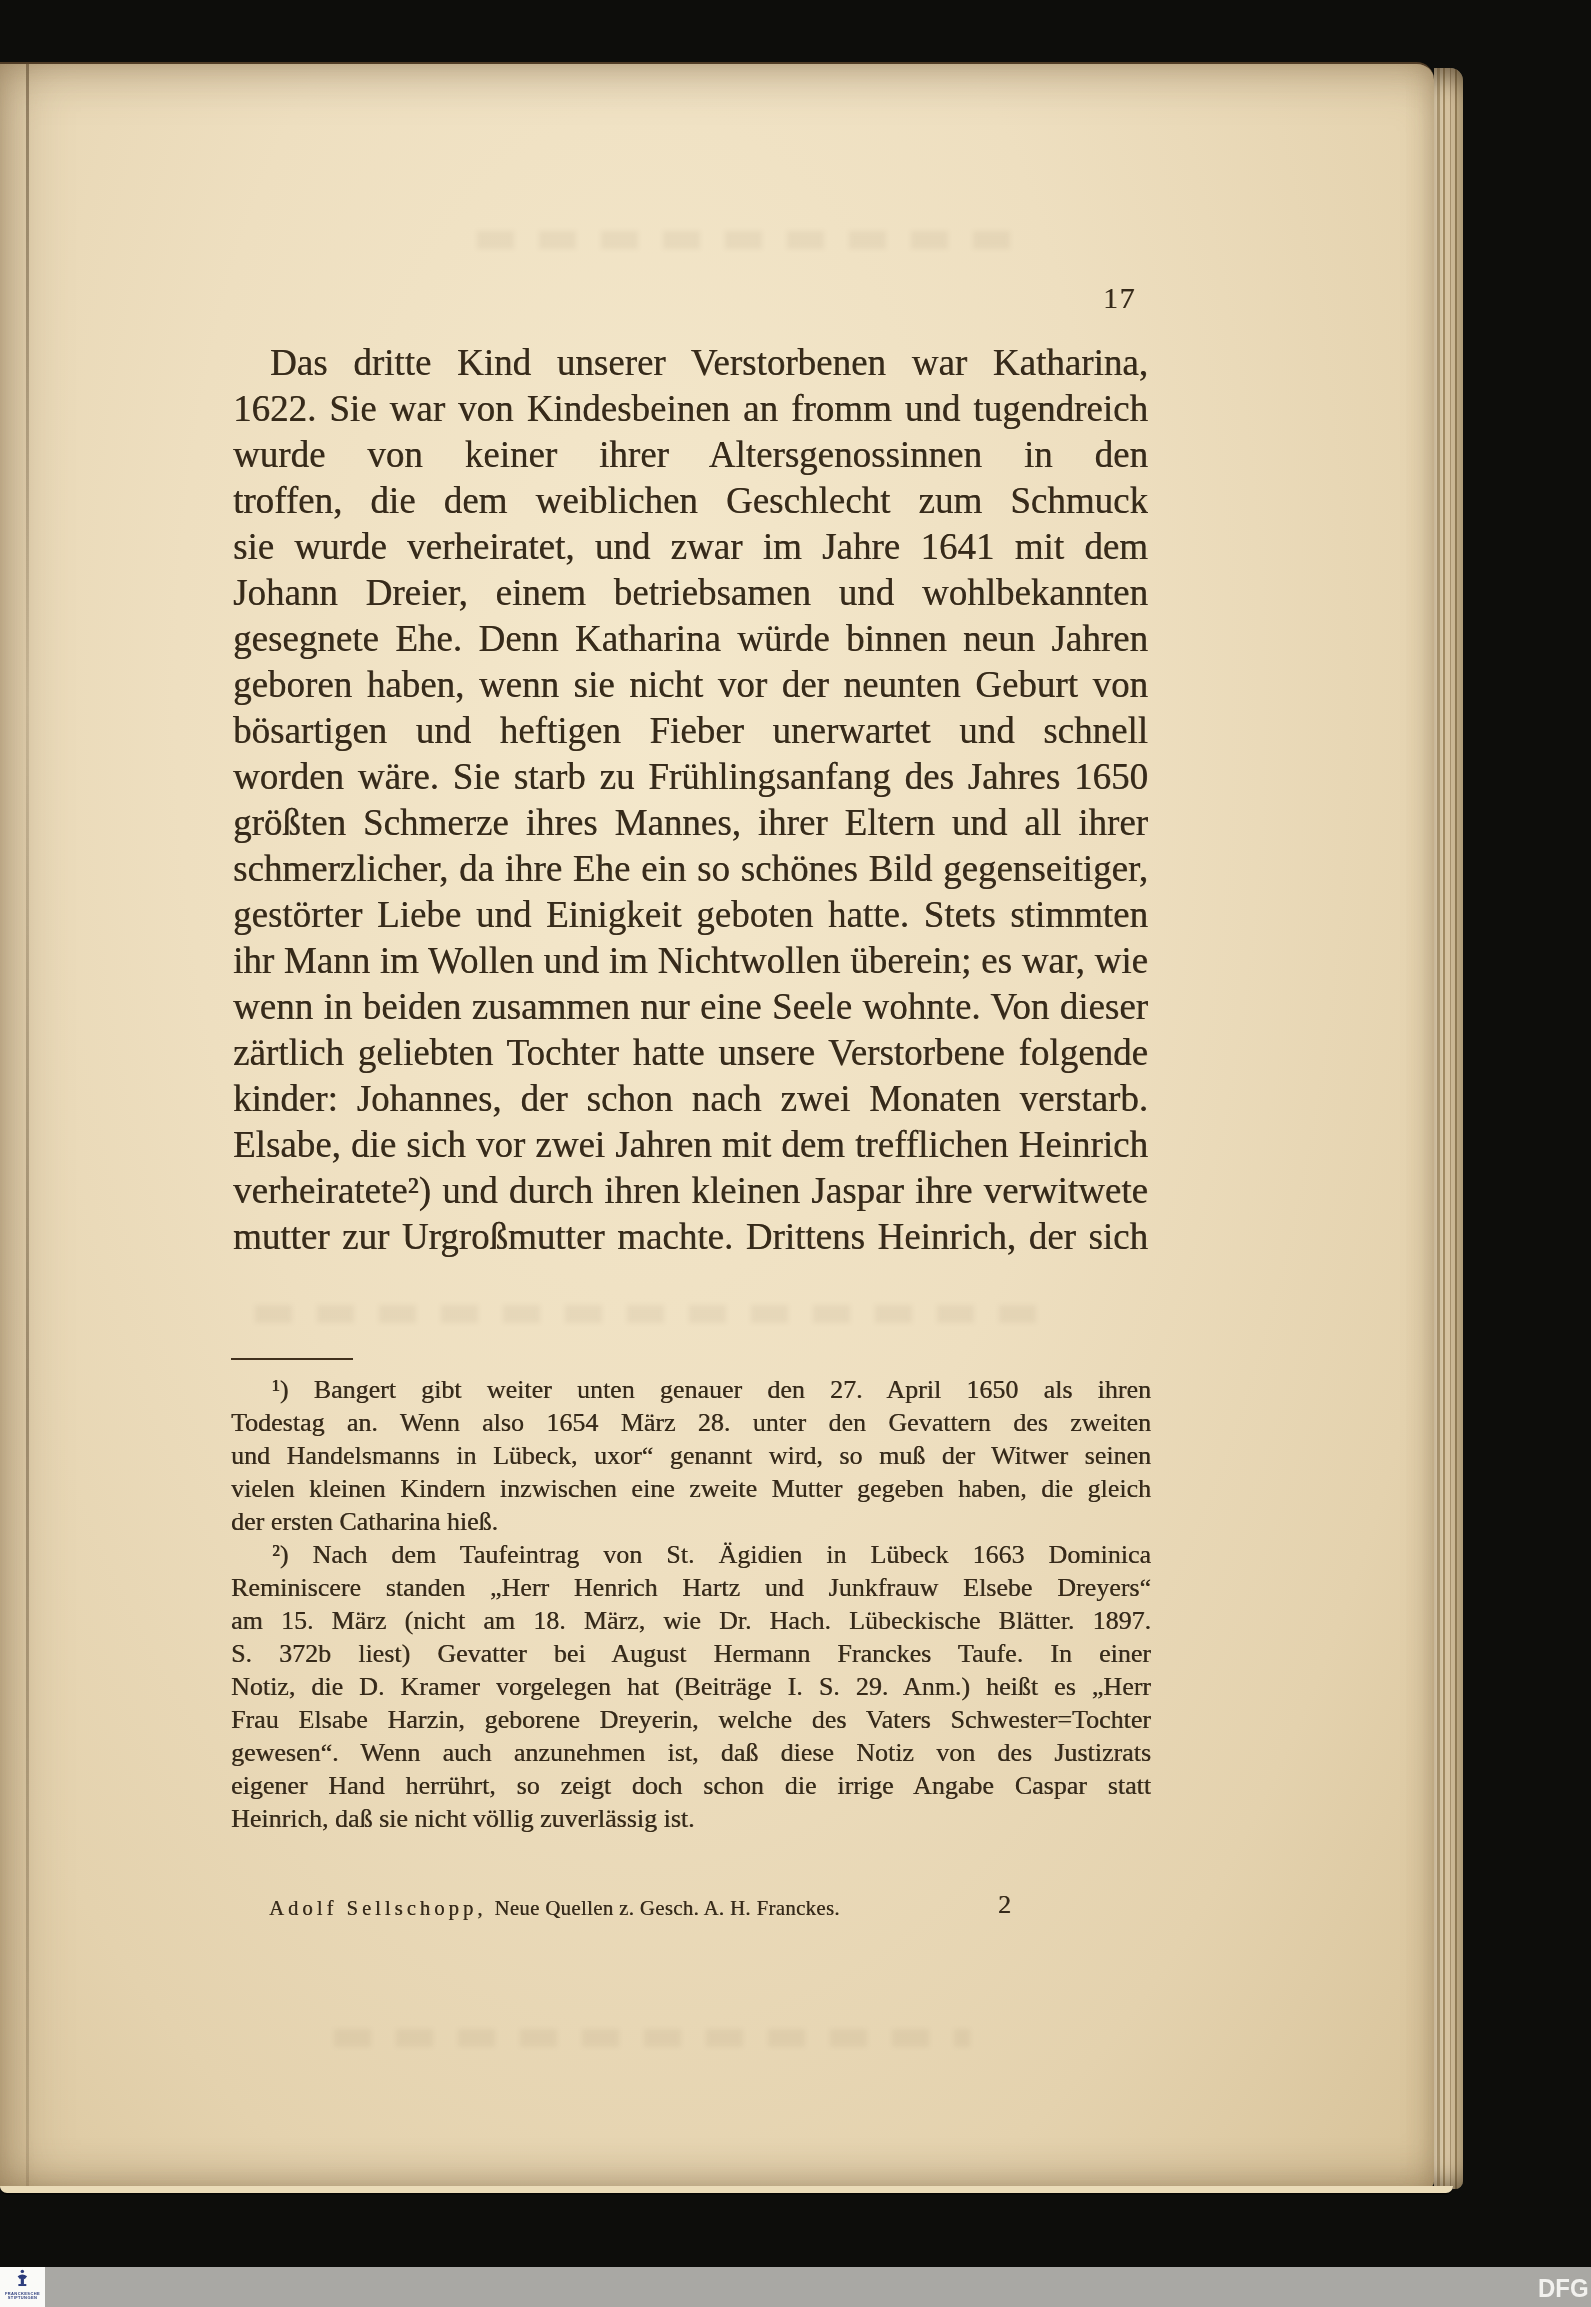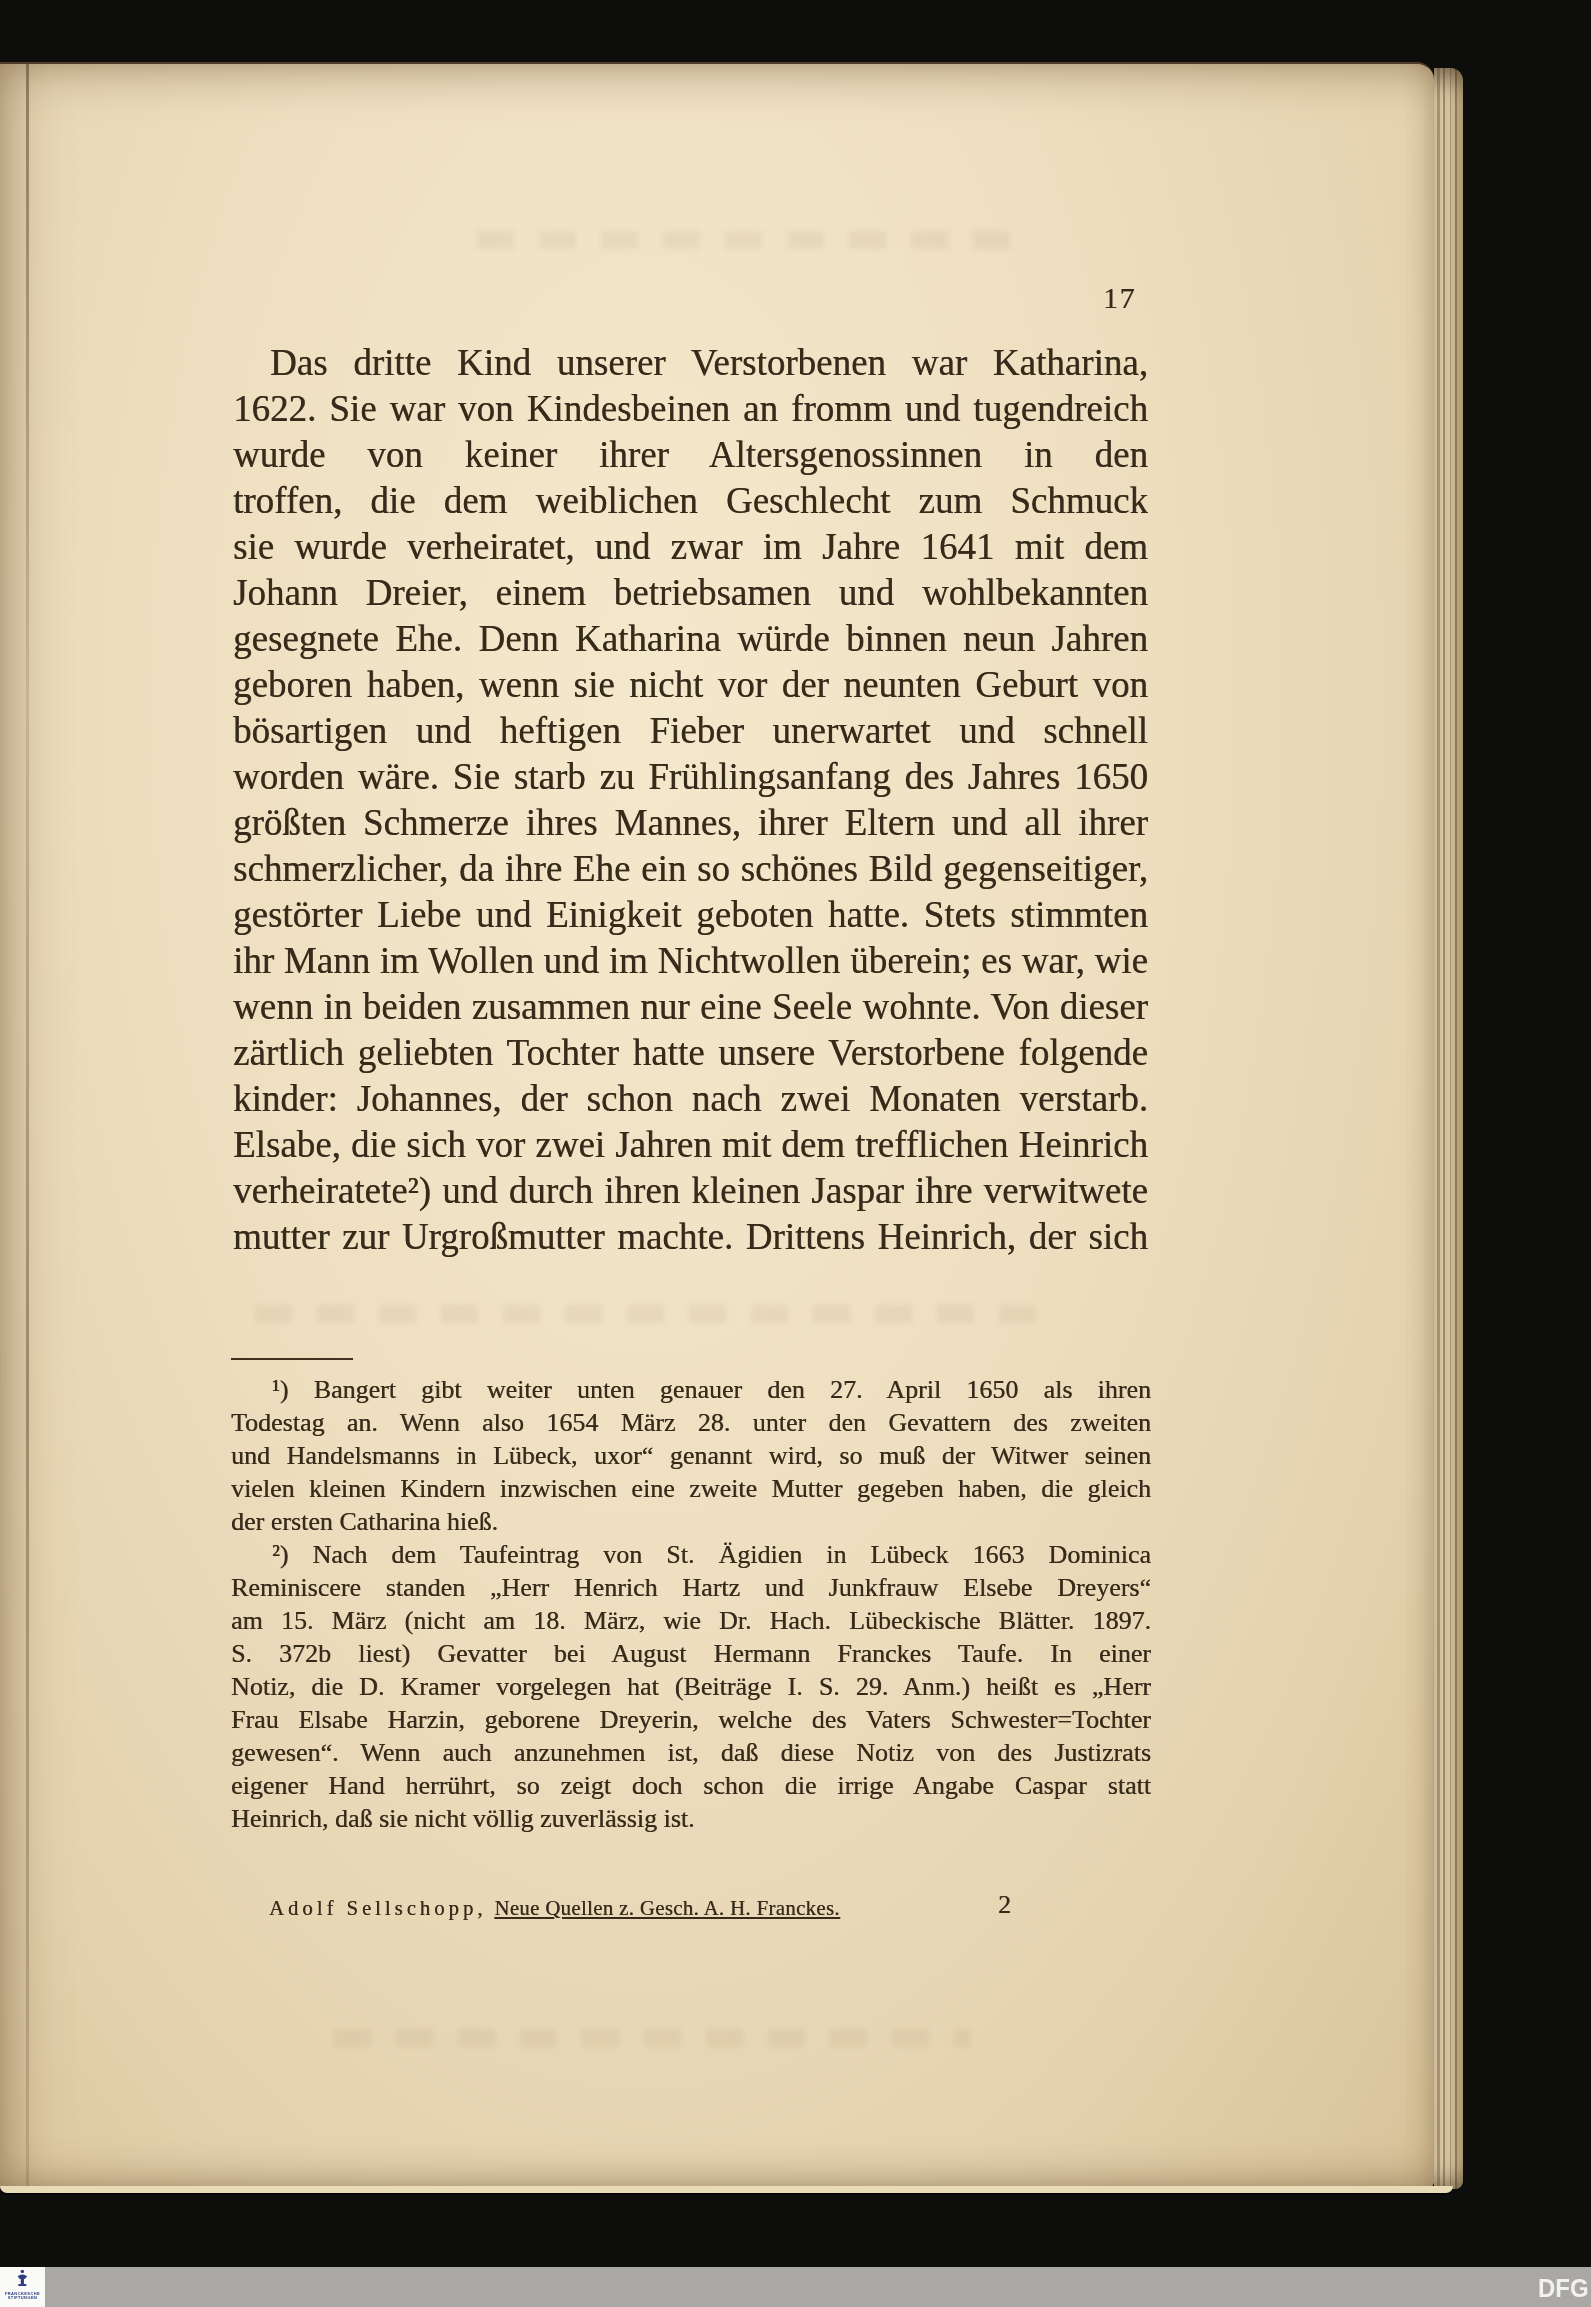--- a/index.html
+++ b/index.html
@@ -46,21 +46,21 @@
   .body-block{position:absolute;left:233px;top:276px;width:915px;}
   .line{font-size:37px;height:46px;line-height:46px;text-align:justify;text-align-last:justify;overflow:hidden;}
   .indent1{padding-left:37px;}
   .rule{position:absolute;left:231px;top:1294px;width:122px;height:2.4px;background:#40301d;}
   .fn-block{position:absolute;left:231px;top:1309px;width:920px;}
   .fline{font-size:26px;height:33px;line-height:33px;text-align:justify;text-align-last:justify;overflow:hidden;}
   .findent{padding-left:41px;}
   .short{text-align-last:left;}
   .sig{position:absolute;left:269px;top:1830px;font-size:20.7px;line-height:29px;white-space:nowrap;}
   .sig .author{letter-spacing:4px;}
-  .sig .title{margin-left:8px;letter-spacing:0.4px;text-decoration:underline;}
+  .sig .title{margin-left:8px;letter-spacing:0.4px;}
   .sheet{position:absolute;left:998px;top:1825px;font-size:26px;line-height:32px;}
   
   .ghost{position:absolute;height:17.5px;opacity:.5;filter:blur(2.4px);
     background:repeating-linear-gradient(90deg, rgba(110,88,56,.14) 0 37px, transparent 37px 62px);}
   
   .graybar{position:absolute;left:0;top:2267px;width:1591px;height:40px;background:#a9a8a4;}
   .logo-box{position:absolute;left:0;top:2267px;width:45px;height:40px;background:#fafaf8;
     display:flex;flex-direction:column;align-items:center;justify-content:flex-start;padding-top:1.6px;box-sizing:border-box;}
   .logo-line{font-family:"Liberation Sans",sans-serif;font-weight:bold;font-size:4px;line-height:4.8px;
     color:#2c3c7c;letter-spacing:0.4px;text-align:center;}

